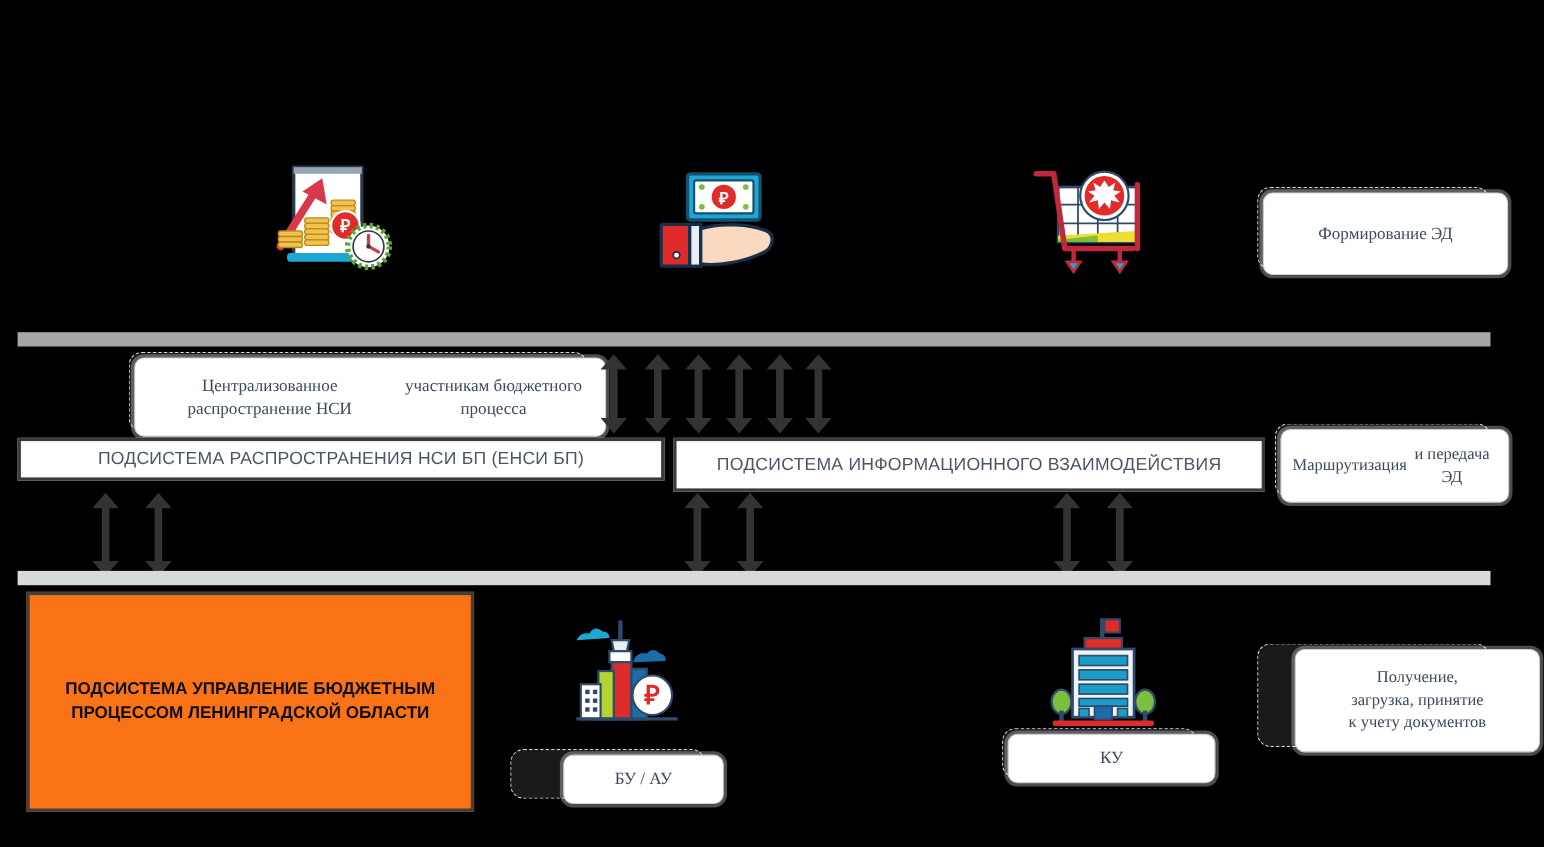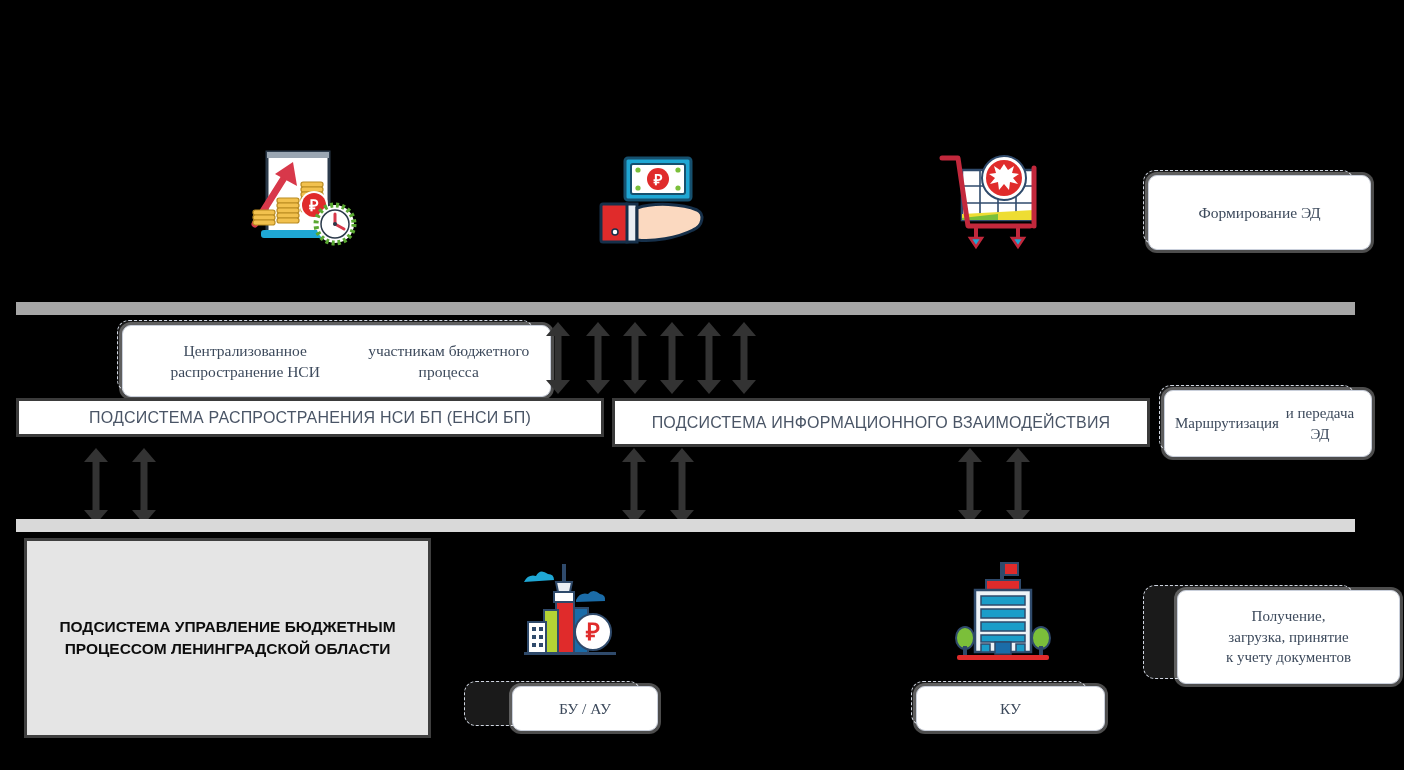--- a/index.html
+++ b/index.html
@@ -59,21 +59,21 @@
     justify-content: center;
     color: #4a5566;
     font-size: 16px;
     letter-spacing: 0.2px;
     text-align: center;
     padding: 12px 8px;
   }
 
   
   .orange-block {
-    background: #e5e5e5;
+    background: #f97316;
     border: 3px solid #3f3f3f;
     display: flex;
     align-items: center;
     justify-content: center;
     text-align: center;
     color: #0d0d0d;
     font-weight: bold;
     font-size: 15.5px;
     line-height: 1.45;
     padding: 0 14px;
@@ -369,21 +369,21 @@
 
       <ellipse cx="12" cy="80" rx="9" ry="11" fill="#7bbf3a" stroke="#2f4a6b" stroke-width="2"></ellipse>
       <rect x="10" y="88" width="4" height="10" fill="#2f4a6b"></rect>
       <ellipse cx="88" cy="80" rx="9" ry="11" fill="#7bbf3a" stroke="#2f4a6b" stroke-width="2"></ellipse>
       <rect x="86" y="88" width="4" height="10" fill="#2f4a6b"></rect>
 
       <rect x="4" y="97" width="92" height="5" rx="2" fill="#e02b2b"></rect>
     </svg>
   </div>
 
-  <div class="callout-wrap" style="left:911px; top:681px; width:177px; height:45px;">
+  <div class="callout-wrap" style="left:911px; top:662px; width:177px; height:45px;">
     <div class="callout">
       <span>КУ</span>
     </div>
   </div>
 
   <div class="callout-wrap" style="left:1143px; top:585px; width:211px; height:94px;">
     <div class="callout" style="flex-direction:column; font-size:15px;margin-left:29px;">
       <span>Получение,</span>
       <span>загрузка, принятие</span>
       <span>к учету документов</span>

